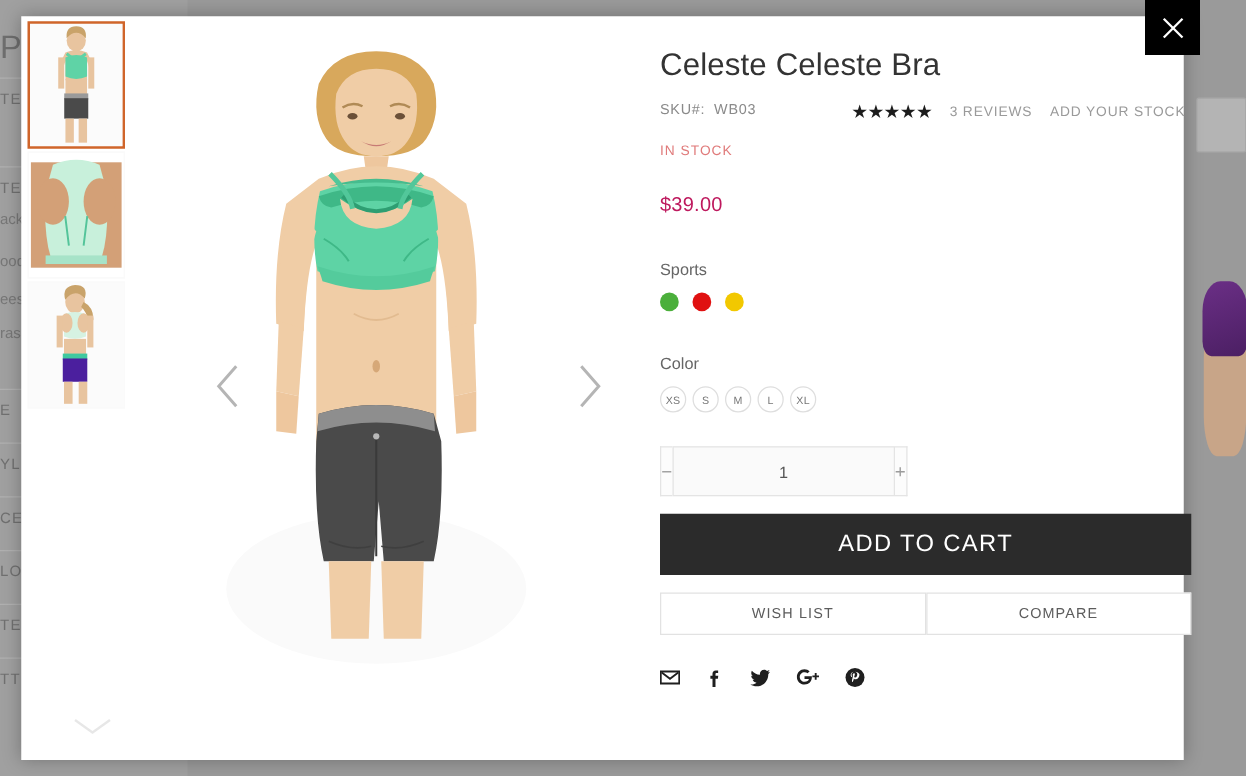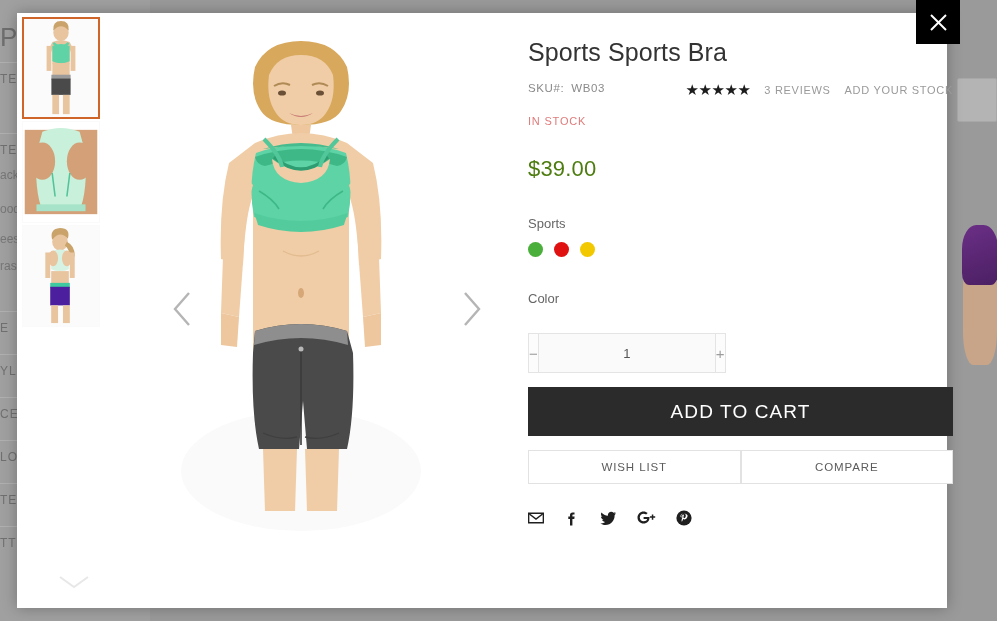--- a/index.html
+++ b/index.html
@@ -180,21 +180,20 @@
     color: #333333;
     letter-spacing: .1px;
     line-height: 1.2;
     margin-bottom: 14px;
   }
 
   .meta-row {
     display: flex;
     align-items: flex-start;
     margin-bottom: 18px;
-    justify-content: space-between;
   }
   .sku {
     font-size: 11.5px;
     color: #8a8a8a;
     letter-spacing: .6px;
     padding-top: 1px;
   }
   .sku .sku-label { margin-right: 7px; }
 
   .rating-group {
@@ -219,22 +218,22 @@
   }
 
   .stock {
     font-size: 11px;
     color: #e07b7b;
     letter-spacing: .8px;
     margin-top: 5px;
   }
 
   .price {
-    font-size: 22px;
-    color: #4d7c0f;
+    font-size: 16px;
+    color: #be185d;
     margin-top: 29px;
     letter-spacing: .2px;
   }
 
   .option-block { margin-top: 34px; }
   .option-label {
     font-size: 13px;
     color: #666666;
     margin-bottom: 11px;
   }
@@ -512,21 +511,21 @@
         <span>
           <svg width="34" height="16" viewBox="0 0 34 16">
             <polyline points="3,3 17,13 31,3" fill="none" stroke="#bdbdbd" stroke-width="2"></polyline>
           </svg>
         </span>
       </div>
     </div>
 
     <div class="info">
 
-      <h1 class="product-title">Sports Sports Bra</h1>
+      <h1 class="product-title">Celeste Celeste Bra</h1>
 
       <div class="meta-row">
         <div class="sku">
           <span class="sku-label">SKU#:</span><span>WB03</span>
         </div>
 
         <div class="rating-group">
           <span class="stars">★★★★★</span>
           <a class="reviews-link">3 REVIEWS</a>
           <a class="add-review-link">ADD YOUR STOCK</a>
@@ -541,20 +540,27 @@
         <div class="option-label">Sports</div>
         <div class="swatch-row">
           <button class="color-swatch" style="background:#4BAF3B"></button>
           <button class="color-swatch" style="background:#E01111"></button>
           <button class="color-swatch" style="background:#F2C800"></button>
         </div>
       </div>
 
       <div class="option-block">
         <div class="option-label">Color</div>
+        <div class="swatch-row">
+          <button class="size-swatch">XS</button>
+          <button class="size-swatch">S</button>
+          <button class="size-swatch">M</button>
+          <button class="size-swatch">L</button>
+          <button class="size-swatch">XL</button>
+        </div>
       </div>
 
       <div class="qty-wrap">
         <button class="qty-btn qty-minus">−</button>
         <input class="qty-input" type="text" value="1" style="">
         <button class="qty-btn qty-plus">+</button>
       </div>
 
       <button class="add-to-cart">ADD TO CART</button>
 

